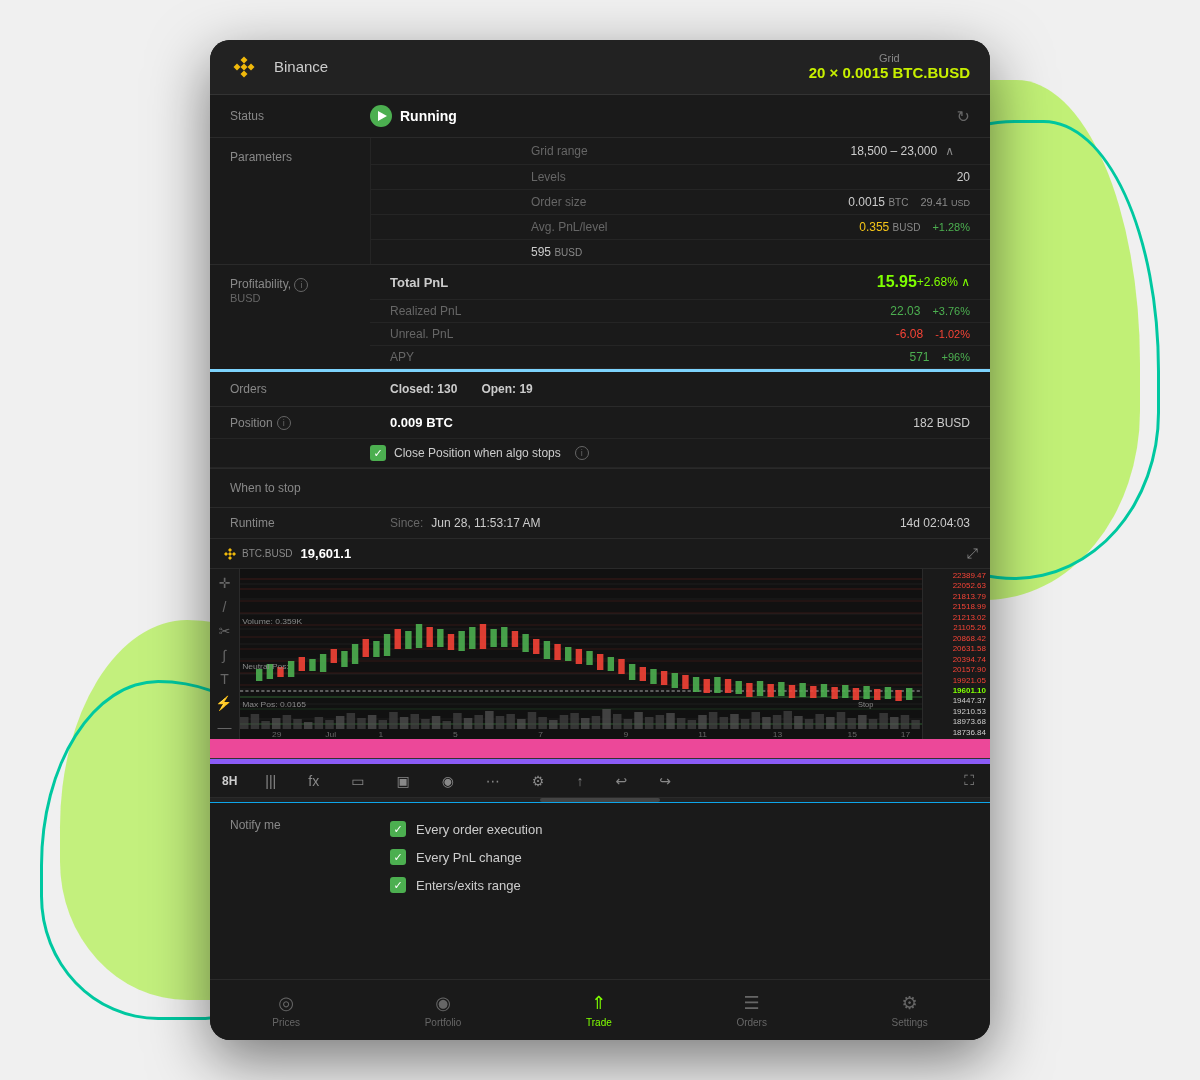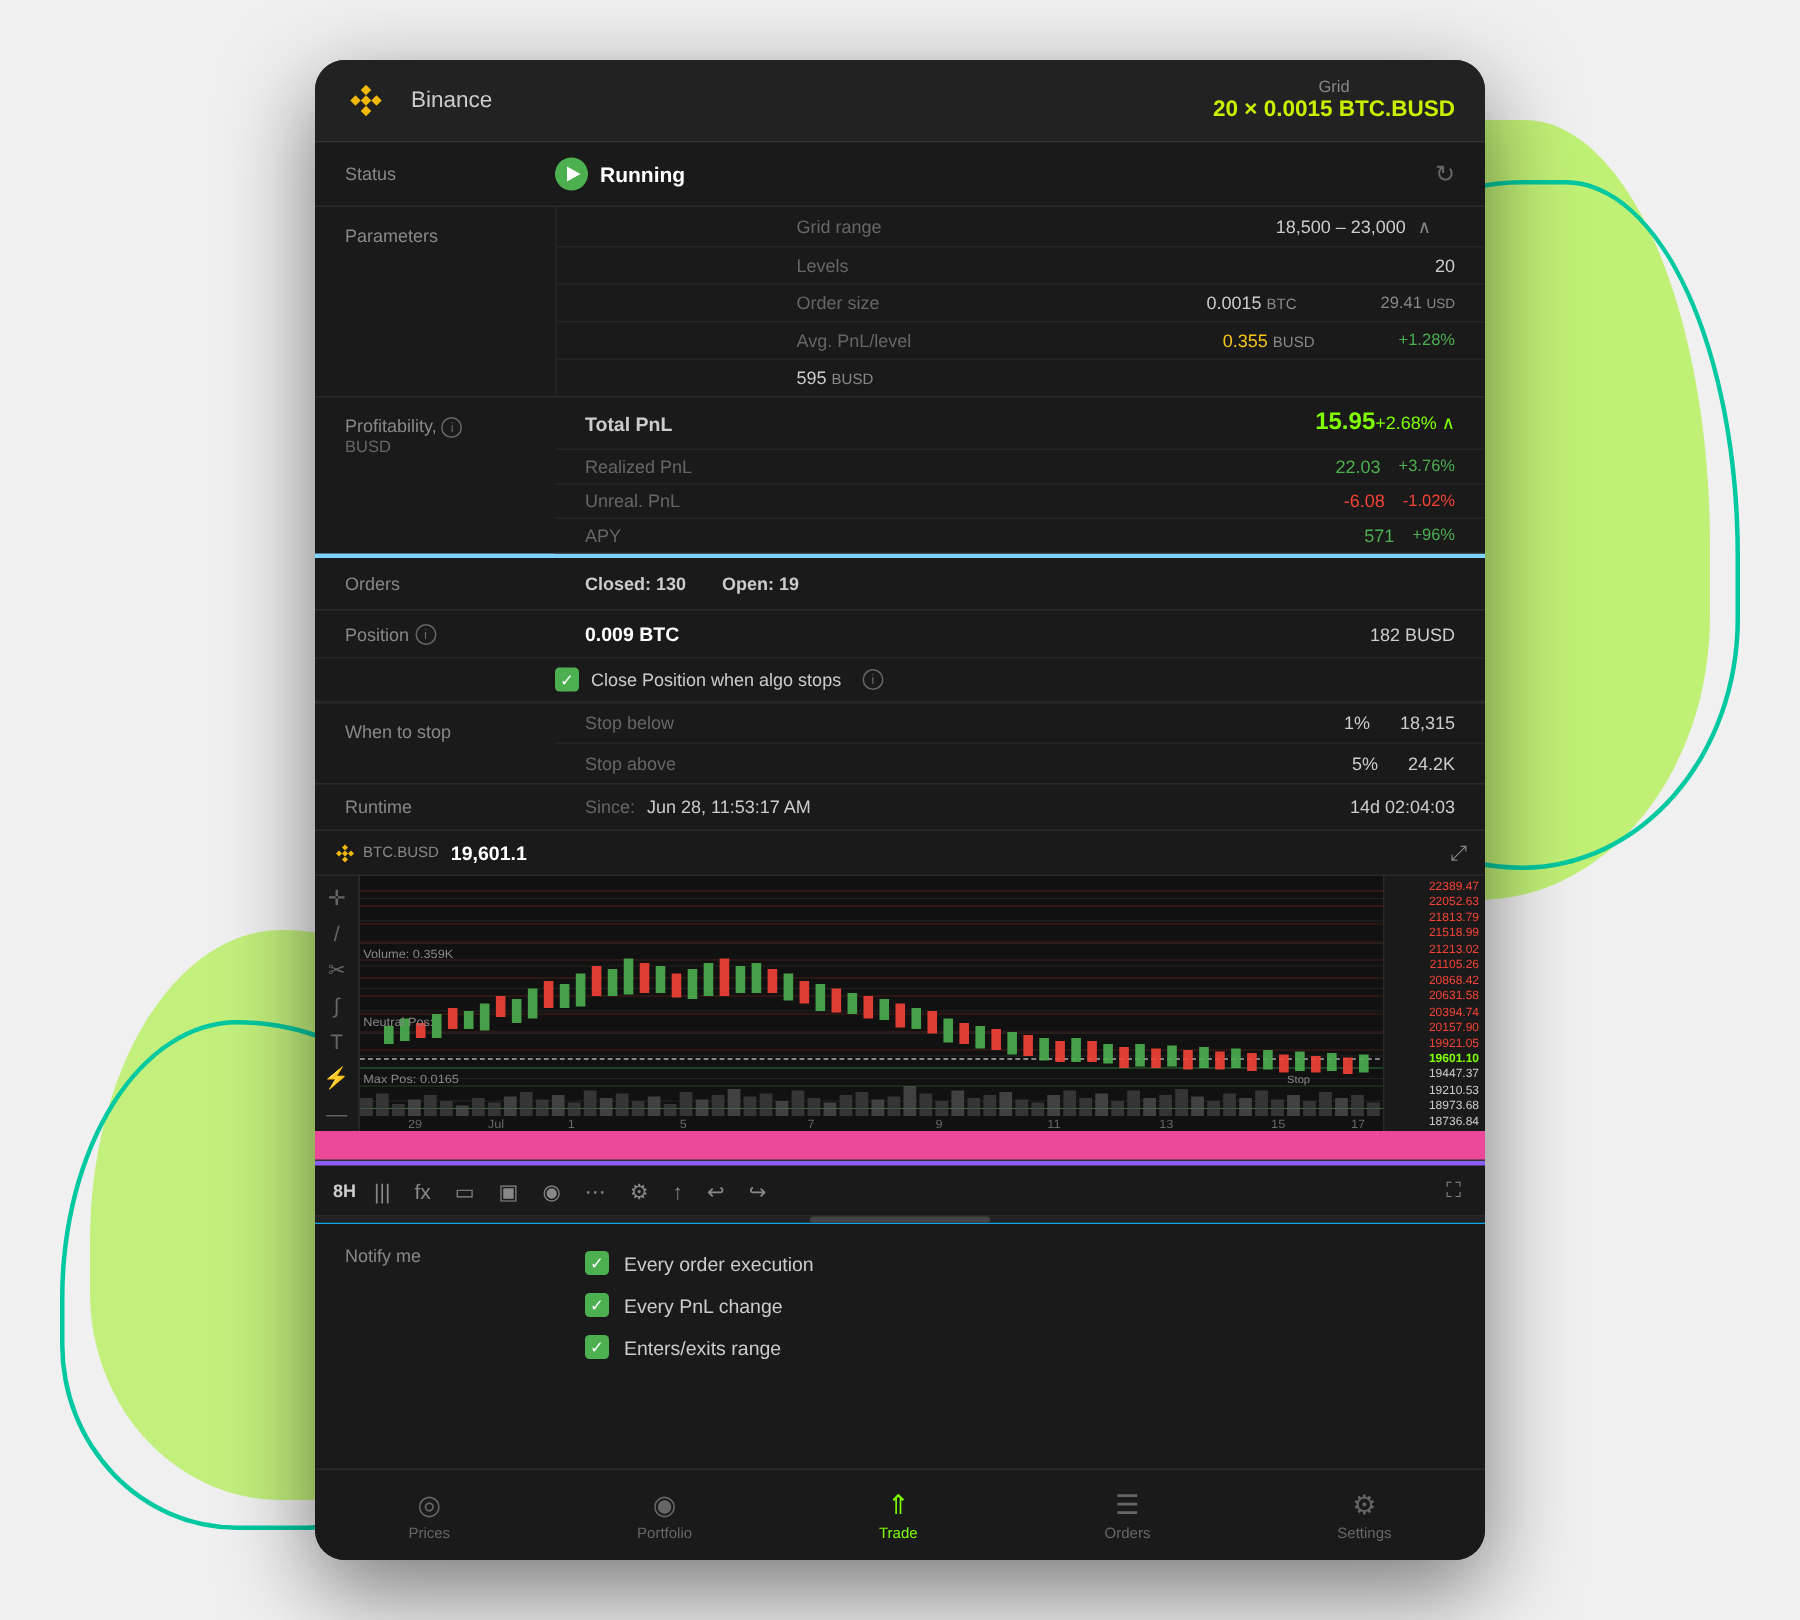--- a/index.html
+++ b/index.html
@@ -155,21 +155,20 @@
     .refresh-icon {
       margin-left: auto;
       color: #666;
       font-size: 16px;
     }
     .param-row {
       display: flex;
       align-items: center;
       padding: 5px 20px 5px 160px;
       border-bottom: 1px solid #252525;
-      gap: 44px;
     }
     .param-row:last-child { border-bottom: none; }
     .param-label {
       color: #666;
       font-size: 12px;
       flex: 1;
     }
     .param-value {
       color: #ccc;
       font-size: 12px;
@@ -341,26 +340,26 @@
     .chart-canvas {
       width: 100%;
       height: 170px;
       position: relative;
       overflow: hidden;
     }
 
     
     .chart-toolbar {
       background: #1a1a1a;
-      border-top: 3px solid #8b5cf6;
+      border-top: 5px solid #8b5cf6;
       border-bottom: 1px solid #2a2a2a;
       display: flex;
       align-items: center;
       padding: 6px 12px;
-      gap: 8px;
+      gap: 24px;
       flex-shrink: 0;
     }
     .toolbar-item {
       color: #888;
       font-size: 12px;
       cursor: pointer;
       padding: 2px 4px;
     }
     .toolbar-timeframe {
       color: #ccc;
@@ -599,32 +598,20 @@
         <div class="checkbox-green">
           <span class="checkmark">✓</span>
         </div>
         <span class="close-pos-label">Close Position when algo stops</span>
         <span class="info-badge" style="margin-left:6px;">i</span>
       </div>
     </div>
 
     <div class="stop-section">
       <div class="stop-label">When to stop</div>
-      <div class="stop-rows">
-        <div class="stop-row">
-          <span class="stop-row-label">Stop below</span>
-          <span class="stop-row-pct">1%</span>
-          <span class="stop-row-value">18,315</span>
-        </div>
-        <div class="stop-row">
-          <span class="stop-row-label">Stop above</span>
-          <span class="stop-row-pct">5%</span>
-          <span class="stop-row-value">24.2K</span>
-        </div>
-      </div>
     </div>
 
     <div class="runtime-section">
       <div class="runtime-label">Runtime</div>
       <span class="runtime-since-label">Since:</span>
       <span class="runtime-since-value">Jun 28, 11:53:17 AM</span>
       <span class="runtime-duration">14d 02:04:03</span>
     </div>
 
     <div class="chart-area">

